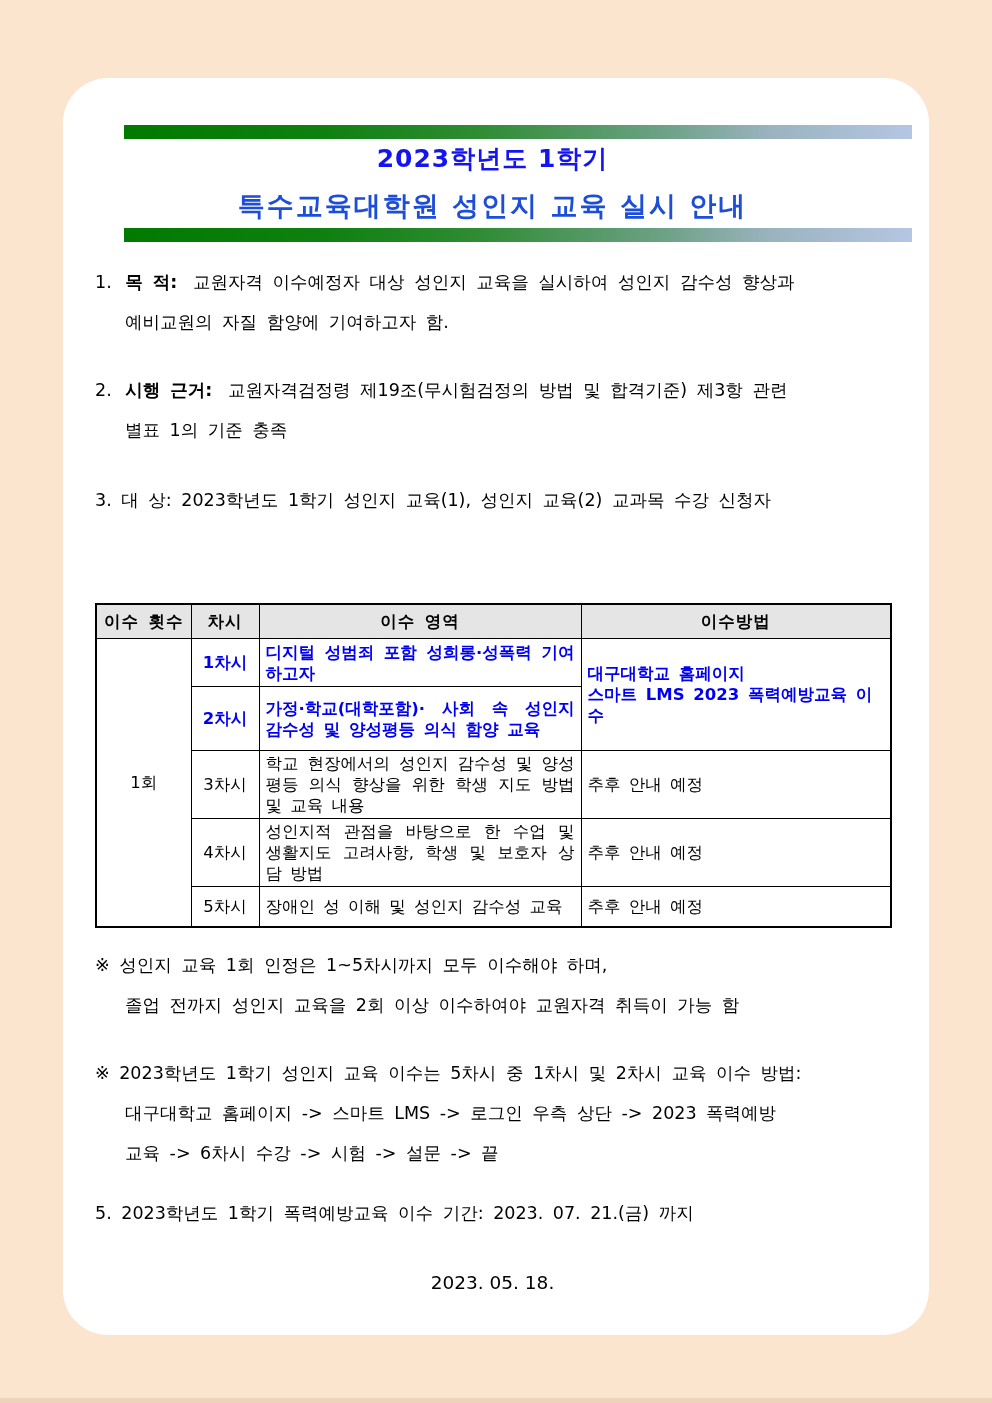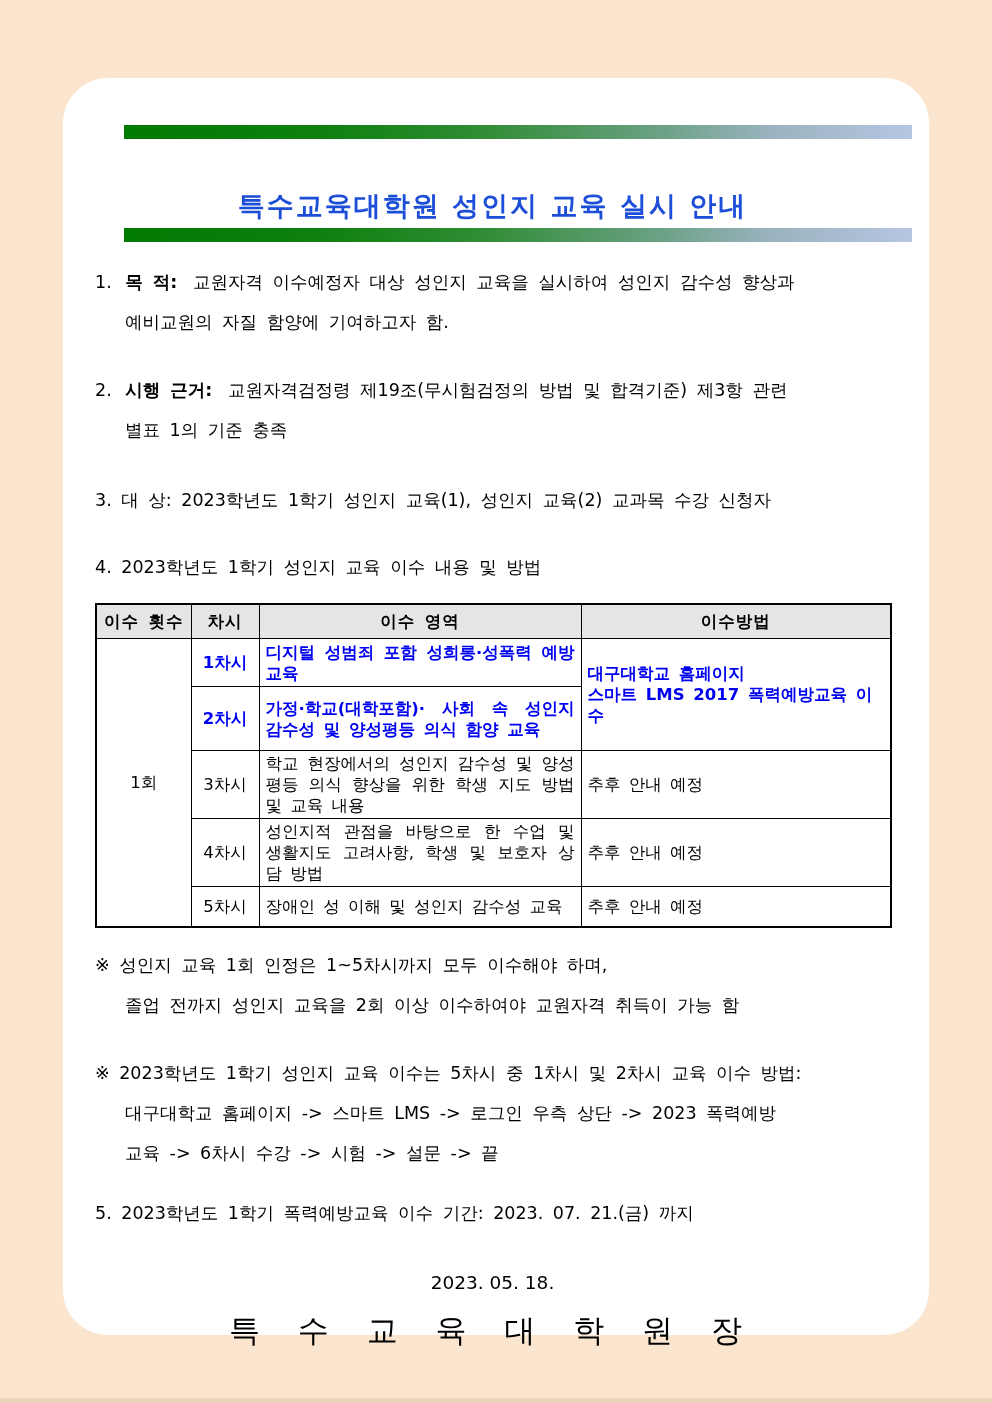--- a/index.html
+++ b/index.html
@@ -85,61 +85,61 @@
     letter-spacing:14px;
   }
 </style>
 </head>
 <body>
 
 <div class="page">
   <div class="card"></div>
 
   <div class="grad-bar bar-top"></div>
+  <div class="title-semester">2023학년도 1학기</div>
   <div class="title-main">특수교육대학원 성인지 교육 실시 안내</div>
   <div class="grad-bar bar-bottom"></div>
 
   <div class="bodyline" style="top:262px;">
     <span class="num">1.</span>
     <span class="lbl">목 적:</span>
     <span>교원자격 이수예정자 대상 성인지 교육을 실시하여 성인지 감수성 향상과</span>
   </div>
   <div class="bodyline cont" style="top:302px;">예비교원의 자질 함양에 기여하고자 함.</div>
 
   <div class="bodyline" style="top:370px;">
     <span class="num">2.</span>
     <span class="lbl">시행 근거:</span>
     <span>교원자격검정령 제19조(무시험검정의 방법 및 합격기준) 제3항 관련</span>
   </div>
   <div class="bodyline cont" style="top:410px;">별표 1의 기준 충족</div>
 
   <div class="bodyline" style="top:480px;">3. 대 상: 2023학년도 1학기 성인지 교육(1), 성인지 교육(2) 교과목 수강 신청자</div>
 
-  <div class="bodyline" style="top:547px;">4. 2023학년도 1학기 성인지 교육 이수 내용 및 방법</div>
 
   <table class="edu">
     <colgroup>
       <col style="width:95px">
         <col style="width:68px">
         <col style="width:322px">
         <col style="width:310px">
     </colgroup>
     <tbody>
         <tr>
       <th>이수 횟수</th>
       <th>차시</th>
       <th>이수 영역</th>
       <th>이수방법</th>
     </tr>
     <tr class="r1 hl">
       <td class="count" rowspan="5" style="color:#000;font-weight:normal;">1회</td>
       <td class="session">1차시</td>
-      <td class="area">디지털 성범죄 포함 성희롱·성폭력 예방교육</td>
+      <td class="area">디지털 성범죄 포함 성희롱·성폭력 기여하고자</td>
       <td class="method" rowspan="2">대구대학교 홈페이지
-스마트 LMS 2017 폭력예방교육 이수</td>
+스마트 LMS 2023 폭력예방교육 이수</td>
     </tr>
     <tr class="r2 hl">
       <td class="session">2차시</td>
       <td class="area">가정·학교(대학포함)· 사회 속 성인지 감수성 및 양성평등 의식 함양 교육</td>
     </tr>
     <tr class="r3">
       <td class="session">3차시</td>
       <td class="area">학교 현장에서의 성인지 감수성 및 양성평등 의식 향상을 위한 학생 지도 방법 및 교육 내용</td>
       <td class="method">추후 안내 예정</td>
     </tr>
@@ -159,16 +159,15 @@
   <div class="bodyline" style="top:945px;">※ 성인지 교육 1회 인정은 1~5차시까지 모두 이수해야 하며,</div>
   <div class="bodyline cont" style="top:985px;">졸업 전까지 성인지 교육을 2회 이상 이수하여야 교원자격 취득이 가능 함</div>
 
   <div class="bodyline" style="top:1053px;">※ 2023학년도 1학기 성인지 교육 이수는 5차시 중 1차시 및 2차시 교육 이수 방법:</div>
   <div class="bodyline cont" style="top:1093px;">대구대학교 홈페이지 -&gt; 스마트 LMS -&gt; 로그인 우측 상단  -&gt; 2023 폭력예방</div>
   <div class="bodyline cont" style="top:1133px;">교육 -&gt;  6차시 수강 -&gt; 시험 -&gt; 설문 -&gt; 끝</div>
 
   <div class="bodyline" style="top:1193px;">5. 2023학년도 1학기 폭력예방교육 이수 기간: 2023. 07. 21.(금) 까지</div>
 
   <div class="footer-date">2023. 05. 18.</div>
-  <div class="footer-sign">특 수 교 육 대 학 원 장</div>
 
   <div class="bottom-strip"></div>
 </div>
 
 </body></html>

